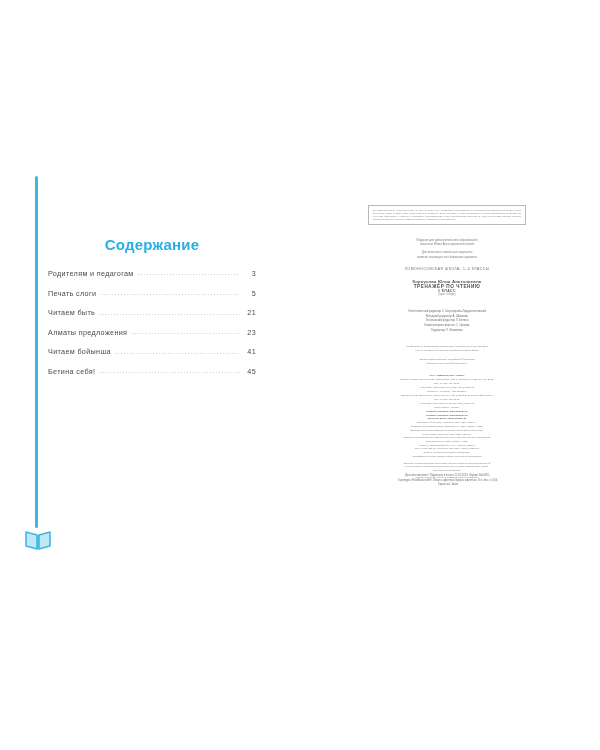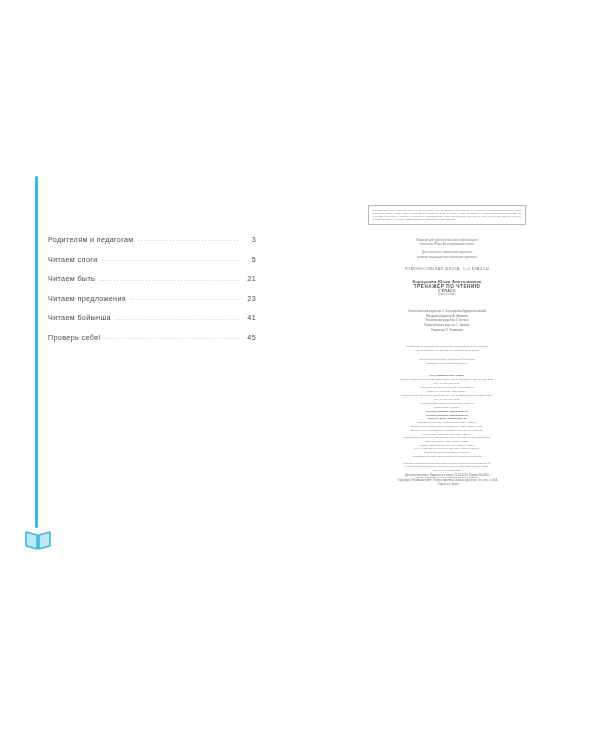--- a/index.html
+++ b/index.html
@@ -205,53 +205,54 @@
 
   <span id="book-icon">
     <svg width="28" height="24" viewBox="0 0 28 24">
       <path d="M2 4 L13 7 L13 21 L2 18 Z" fill="#bfe7f5" stroke="#3fb8e0" stroke-width="1.6" stroke-linejoin="round"></path>
       <path d="M26 4 L15 7 L15 21 L26 18 Z" fill="#bfe7f5" stroke="#3fb8e0" stroke-width="1.6" stroke-linejoin="round"></path>
       <line x1="14" y1="7" x2="14" y2="21" stroke="#3fb8e0" stroke-width="1.6"></line>
     </svg>
   </span>
 
   <div id="toc-block">
+    <div id="toc-title">Содержание</div>
 
     <div class="toc-row">
       <span class="toc-label">Родителям  и  педагогам</span>
       <span class="toc-dots">............................................................</span>
       <span class="toc-page">3</span>
     </div>
 
     <div class="toc-row">
-      <span class="toc-label">Читаем  слоги</span>
+      <span class="toc-label">Печать  слоги</span>
       <span class="toc-dots">............................................................</span>
       <span class="toc-page">5</span>
     </div>
 
     <div class="toc-row">
       <span class="toc-label">Читаем  быть</span>
       <span class="toc-dots">............................................................</span>
       <span class="toc-page">21</span>
     </div>
 
     <div class="toc-row">
-      <span class="toc-label">Читаем  предложения</span>
+      <span class="toc-label">Алматы  предложения</span>
       <span class="toc-dots">............................................................</span>
       <span class="toc-page">23</span>
     </div>
 
     <div class="toc-row">
       <span class="toc-label">Читаем  бойынша</span>
       <span class="toc-dots">............................................................</span>
       <span class="toc-page">41</span>
     </div>
 
     <div class="toc-row">
-      <span class="toc-label">Проверь  себя!</span>
+      <span class="toc-label">Бетина  себя!</span>
       <span class="toc-dots">............................................................</span>
       <span class="toc-page">45</span>
     </div>
   </div>
 </div>
 
 <div id="right-page">
 
   <div id="colophon">
 

